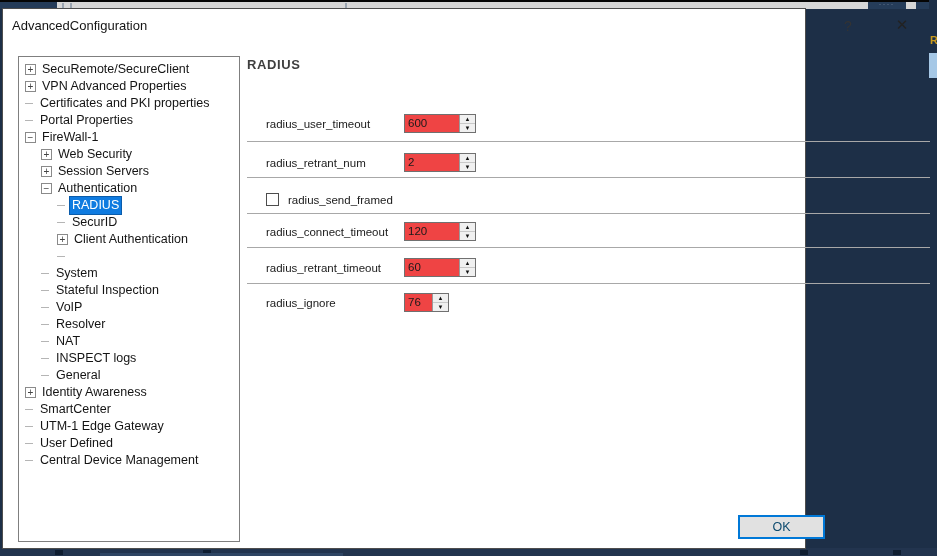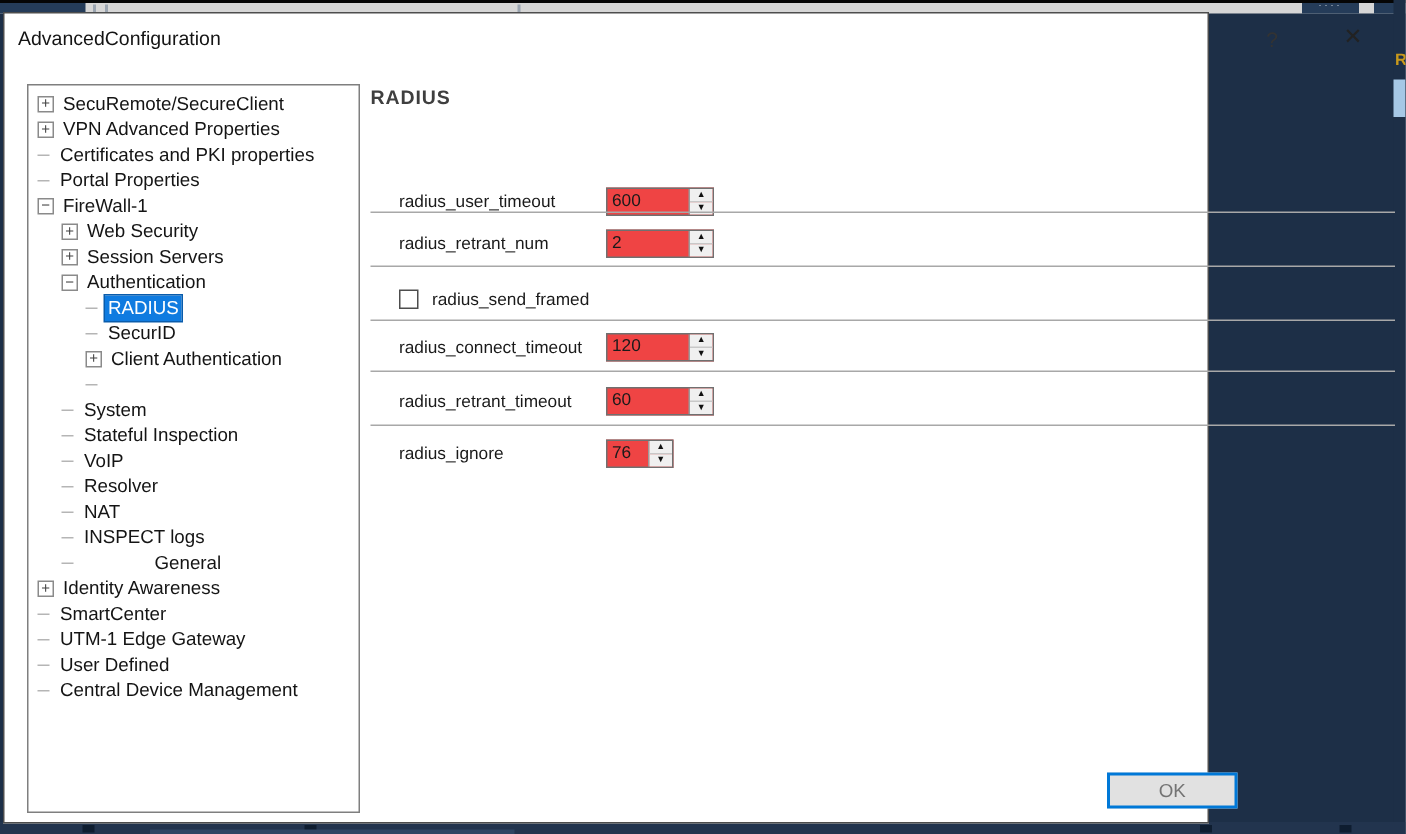--- a/index.html
+++ b/index.html
@@ -45,21 +45,21 @@
   .numeric { display:flex; height:19px; border:1px solid #707070; background:#ef4444; }
   .num-val { display:block; width:54px; padding:2px 0 0 3px; font-size:11.5px; }
   .numeric.narrow .num-val { width:27px; }
   .spin { display:flex; flex-direction:column; width:16px; border-left:1px solid #9a9a9a; }
   .spin-btn { flex:1; background:#f0f0f0; font-size:6px; line-height:8px; text-align:center; color:#111; cursor:pointer; }
   .spin-btn.up { border-bottom:1px solid #c8c8c8; }
   .cb { display:inline-block; width:13px; height:13px; border:1px solid #4d4d4d; background:#fff; margin-right:9px; cursor:pointer; }
   .separator { position:absolute; left:244px; width:683px; height:1px; background:#a8a8a8; }
 
   .ok-btn { position:absolute; left:735px; top:506px; width:87px; height:24px;
-    background:#e1e1e1; border:2px solid #0078d7; font-size:12.5px; color:#737373;
+    background:#e1e1e1; border:2px solid #0078d7; font-size:12.5px; color:#0c4a6e;
     text-align:center; line-height:20px; cursor:pointer; }
 </style>
 </head>
 <body>
 
 <div class="page">
 
   <div class="top-strip">
     <div class="ts-navy-left"></div>
     <div class="ts-tick" style="left:62px"></div>
@@ -152,21 +152,21 @@
           <span class="tree-label">Resolver</span>
         </div>
         <div class="tree-item" style="padding-left: 22px;">
           <span class="dash"></span>
           <span class="tree-label">NAT</span>
         </div>
         <div class="tree-item" style="padding-left: 22px;">
           <span class="dash"></span>
           <span class="tree-label">INSPECT logs</span>
         </div>
-        <div class="tree-item" style="padding-left: 22px; gap: 47px;">
+        <div class="tree-item" style="padding-left: 22px;">
           <span class="dash"></span>
           <span class="tree-label">General</span>
         </div>
         <div class="tree-item" style="padding-left: 6px;">
           <span class="expander">+</span>
           <span class="tree-label">Identity Awareness</span>
         </div>
         <div class="tree-item" style="padding-left: 6px;">
           <span class="dash"></span>
           <span class="tree-label">SmartCenter</span>
@@ -180,21 +180,21 @@
           <span class="tree-label">User Defined</span>
         </div>
         <div class="tree-item" style="padding-left: 6px;">
           <span class="dash"></span>
           <span class="tree-label">Central Device Management</span>
         </div>
       </div>
 
     <div class="panel-heading">RADIUS</div>
     <div id="form-area">
-        <div class="form-row" style="top: 116px;">
+        <div class="form-row" style="top: 105px;">
           <span class="row-label">radius_user_timeout</span>
           <div class="numeric">
             <span class="num-val">600</span>
             <span class="spin">
               <span class="spin-btn up">▲</span>
               <span class="spin-btn">▼</span>
             </span>
           </div>
         </div>
         <div class="form-row" style="top: 144px;">

